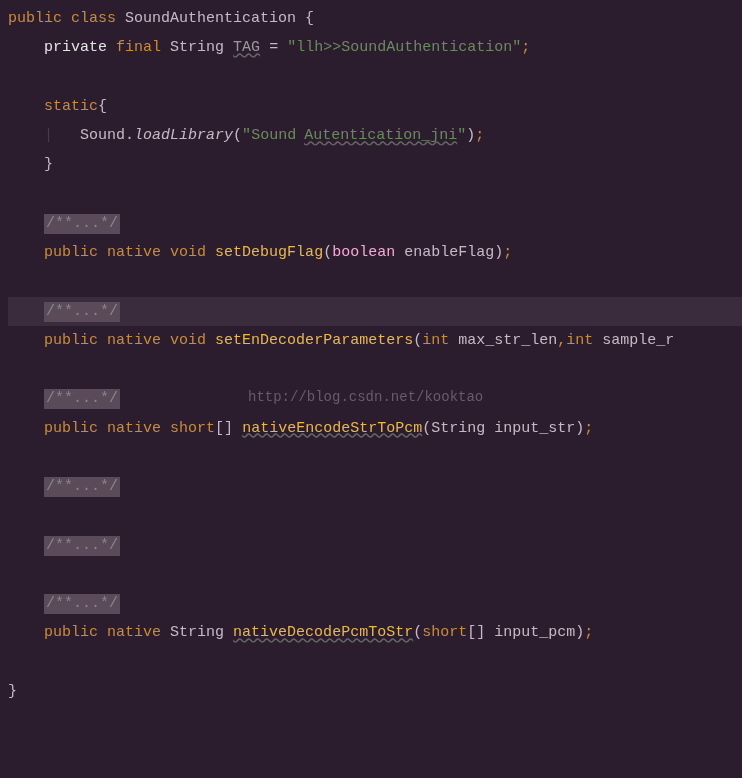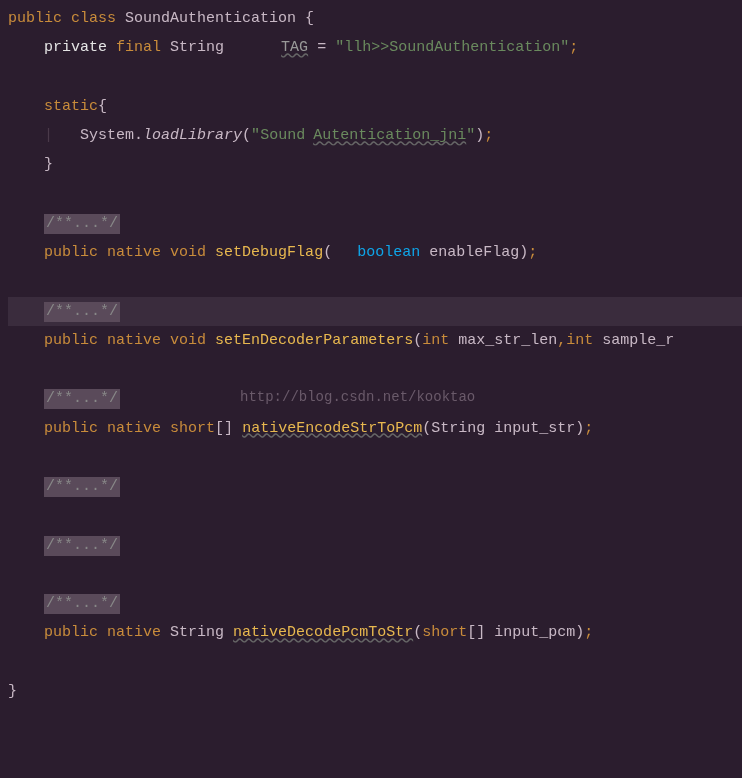--- a/index.html
+++ b/index.html
@@ -31,24 +31,24 @@
     }
     .keyword-public { color: #c98c3b; }
     .keyword-class { color: #c98c3b; }
     .keyword-private { color: #e5e5e5; }
     .keyword-final { color: #c98c3b; }
     .keyword-static { color: #c98c3b; }
     .keyword-native { color: #c98c3b; }
     .keyword-void { color: #c98c3b; }
     .keyword-int { color: #c98c3b; }
     .keyword-short { color: #c98c3b; }
-    .keyword-boolean { color: #0ea5e9; margin-left: 25px; }
+    .keyword-boolean { color: #f9a8d4; }
     .type { color: #c8b8c5; }
     .identifier { color: #c8b8c5; }
-    .field-name { color: #999; text-decoration: underline wavy #666; text-decoration-skip-ink: none; margin-left: 48px; }
+    .field-name { color: #999; text-decoration: underline wavy #666; text-decoration-skip-ink: none; }
     .method-name { color: #e8b84f; }
     .method-warn { color: #e8b84f; text-decoration: underline wavy #666; text-decoration-skip-ink: none; }
     .method-italic { font-style: italic; color: #c8b8c5; }
     .string { color: #6a8a5e; }
     .string-warn { color: #6a8a5e; text-decoration: underline wavy #666; text-decoration-skip-ink: none; padding-left: 8px; }
     .paren { color: #c8b8c5; }
     .semicolon { color: #c98c3b; }
     .comma { color: #c98c3b; }
     .op { color: #c8b8c5; }
     .brace { color: #c8b8c5; }
@@ -57,21 +57,21 @@
       background-color: #5a4a5a;
       color: #888;
       display: inline-block;
       line-height: 1.2;
       padding: 1px 2px;
     }
     .watermark {
       position: absolute;
       color: #6a5a6a;
       font-size: 14px;
-      left: 232px;
+      left: 240px;
       pointer-events: none;
     }
     .guide {
       color: #4a3a4a;
     }
     .code-container {
       position: relative;
     }
   </style>
 </head>
@@ -80,21 +80,21 @@
 <div class="code-container">
 
 <span class="line"><span class="keyword-public">public</span> <span class="keyword-class">class</span> <span class="type">SoundAuthentication</span> <span class="brace">{</span></span>
 
 <span class="line">    <span class="keyword-private">private</span> <span class="keyword-final">final</span> <span class="type">String</span> <span class="field-name">TAG</span> <span class="op">=</span> <span class="string"><span>"</span><span>llh&gt;&gt;SoundAuthentication</span><span>"</span></span><span class="semicolon">;</span></span>
 
 <span class="line"> </span>
 
 <span class="line">    <span class="keyword-static">static</span><span class="brace">{</span></span>
 
-<span class="line">    <span class="guide">|</span>   <span class="identifier">System.</span><span class="method-italic">loadLibrary</span><span class="paren">(</span><span class="string"><span>"</span><span>Sound</span><span class="string-warn">Autentication_jni</span><span>"</span></span><span class="paren">)</span><span class="semicolon">;</span></span>
+<span class="line">    <span class="guide">|</span>   <span class="identifier">Sound.</span><span class="method-italic">loadLibrary</span><span class="paren">(</span><span class="string"><span>"</span><span>Sound</span><span class="string-warn">Autentication_jni</span><span>"</span></span><span class="paren">)</span><span class="semicolon">;</span></span>
 
 <span class="line">    <span class="brace">}</span></span>
 
 <span class="line"> </span>
 
 <span class="line">    <span class="comment-block">/**...*/</span></span>
 
 <span class="line">    <span class="keyword-public">public</span> <span class="keyword-native">native</span> <span class="keyword-void">void</span> <span class="method-name">setDebugFlag</span><span class="paren">(</span><span class="keyword-boolean">boolean</span> <span class="identifier">enableFlag</span><span class="paren">)</span><span class="semicolon">;</span></span>
 
 <span class="line"> </span>

